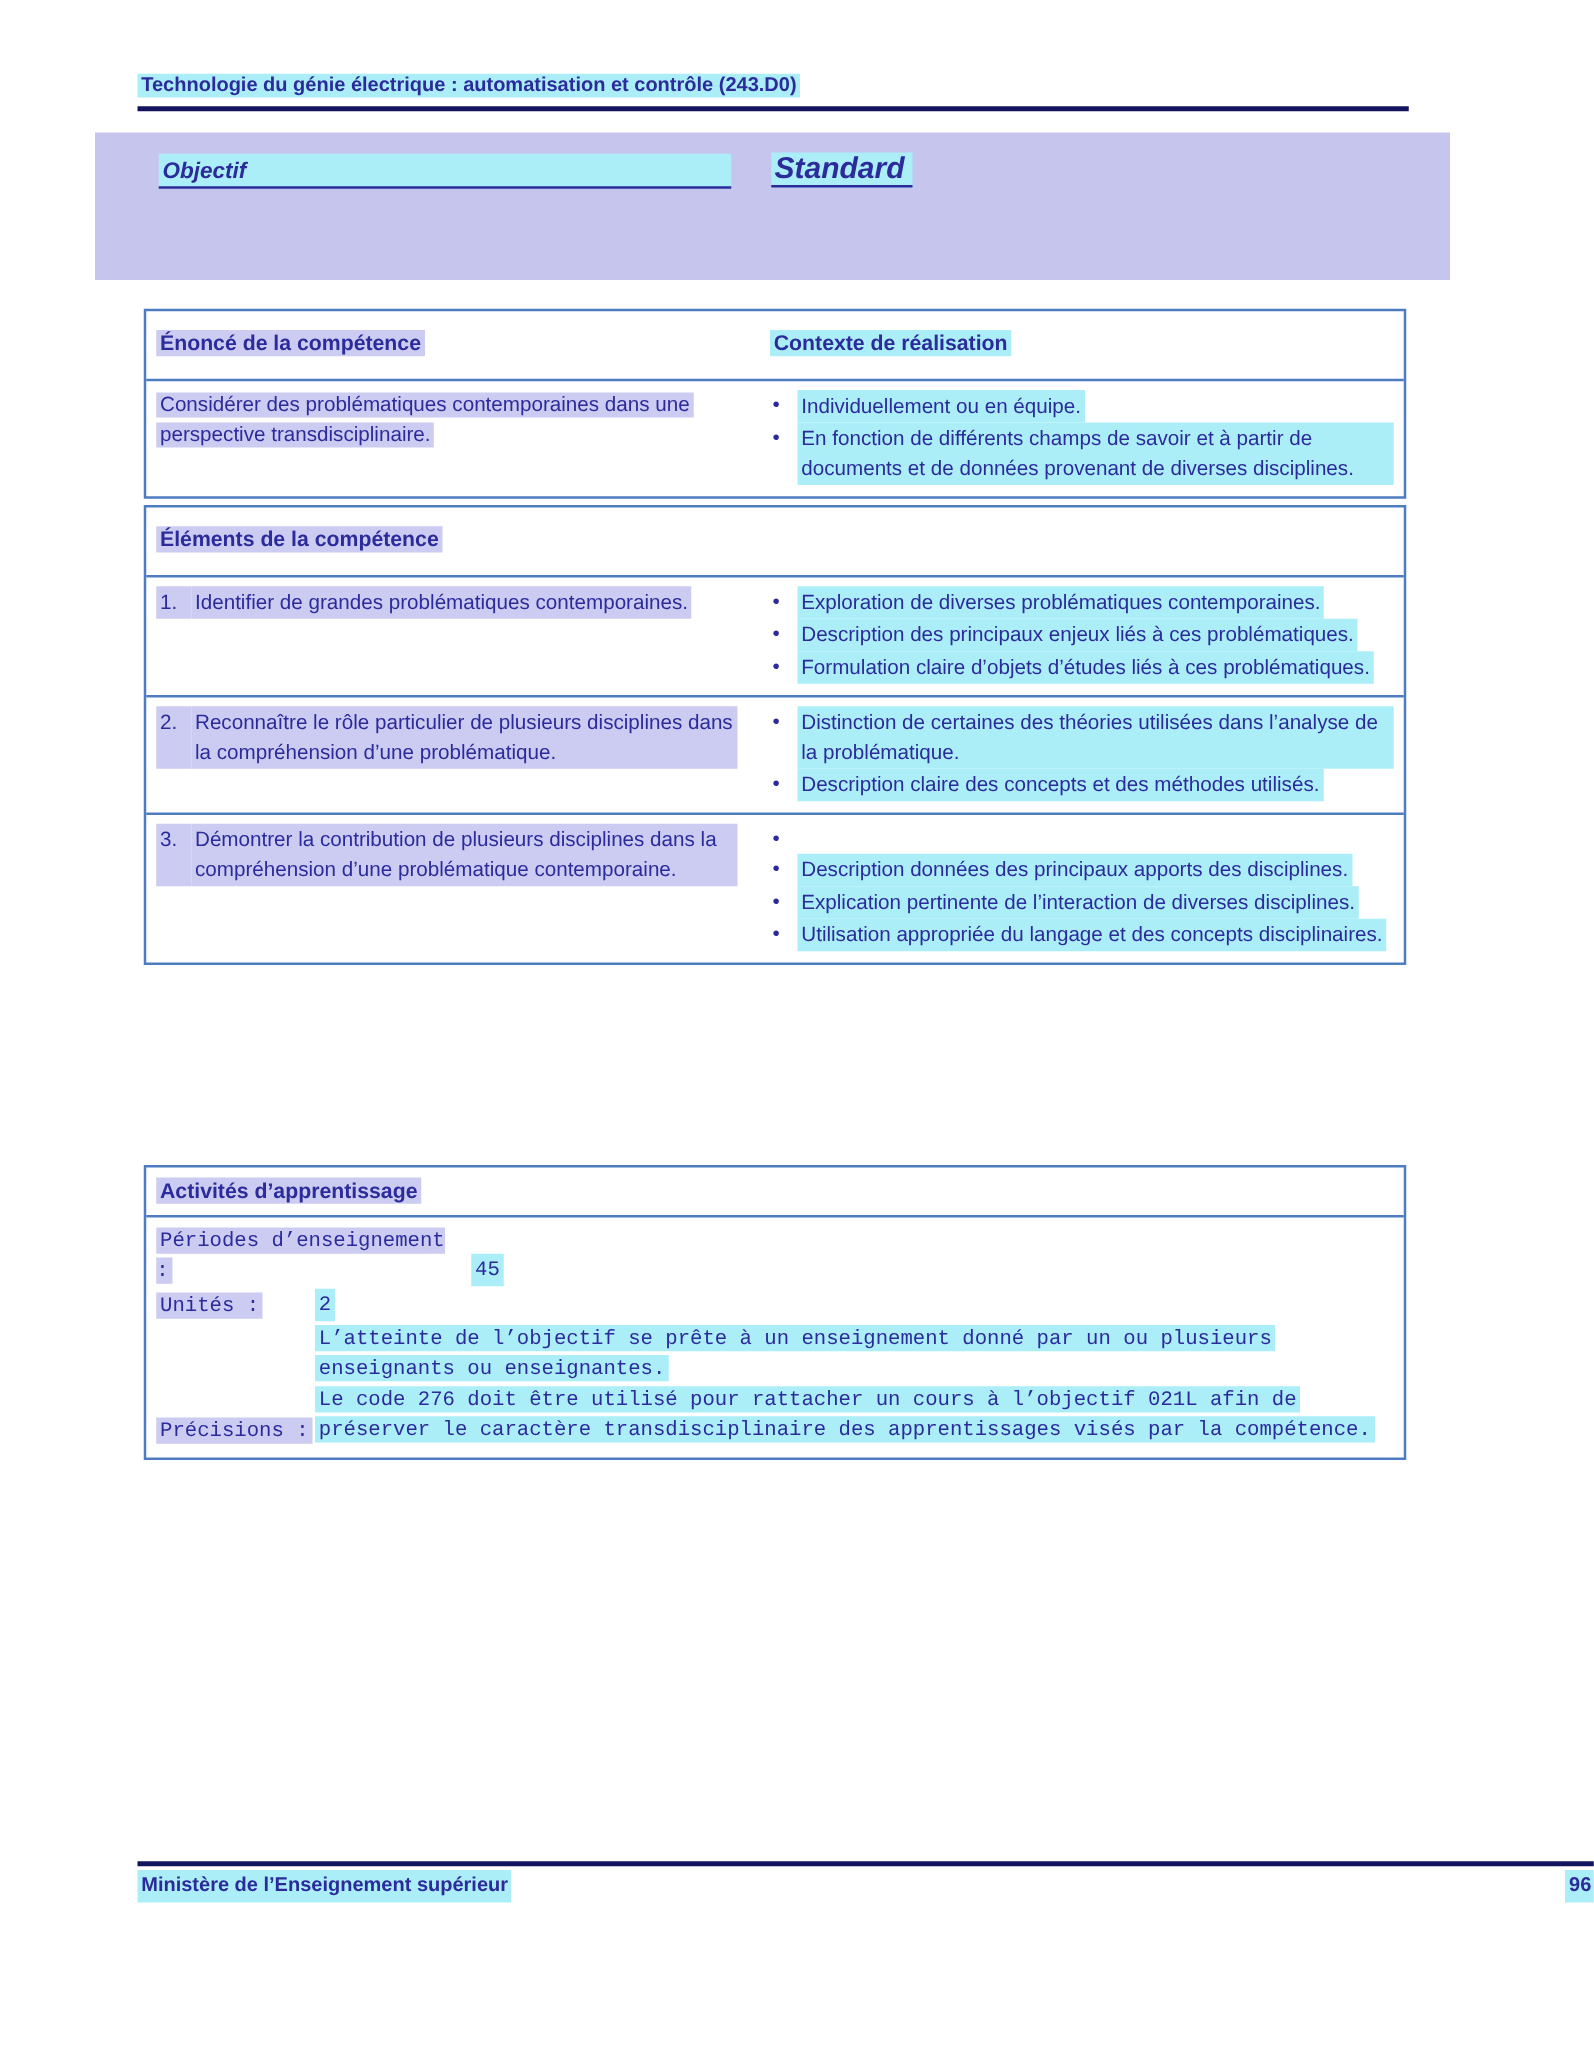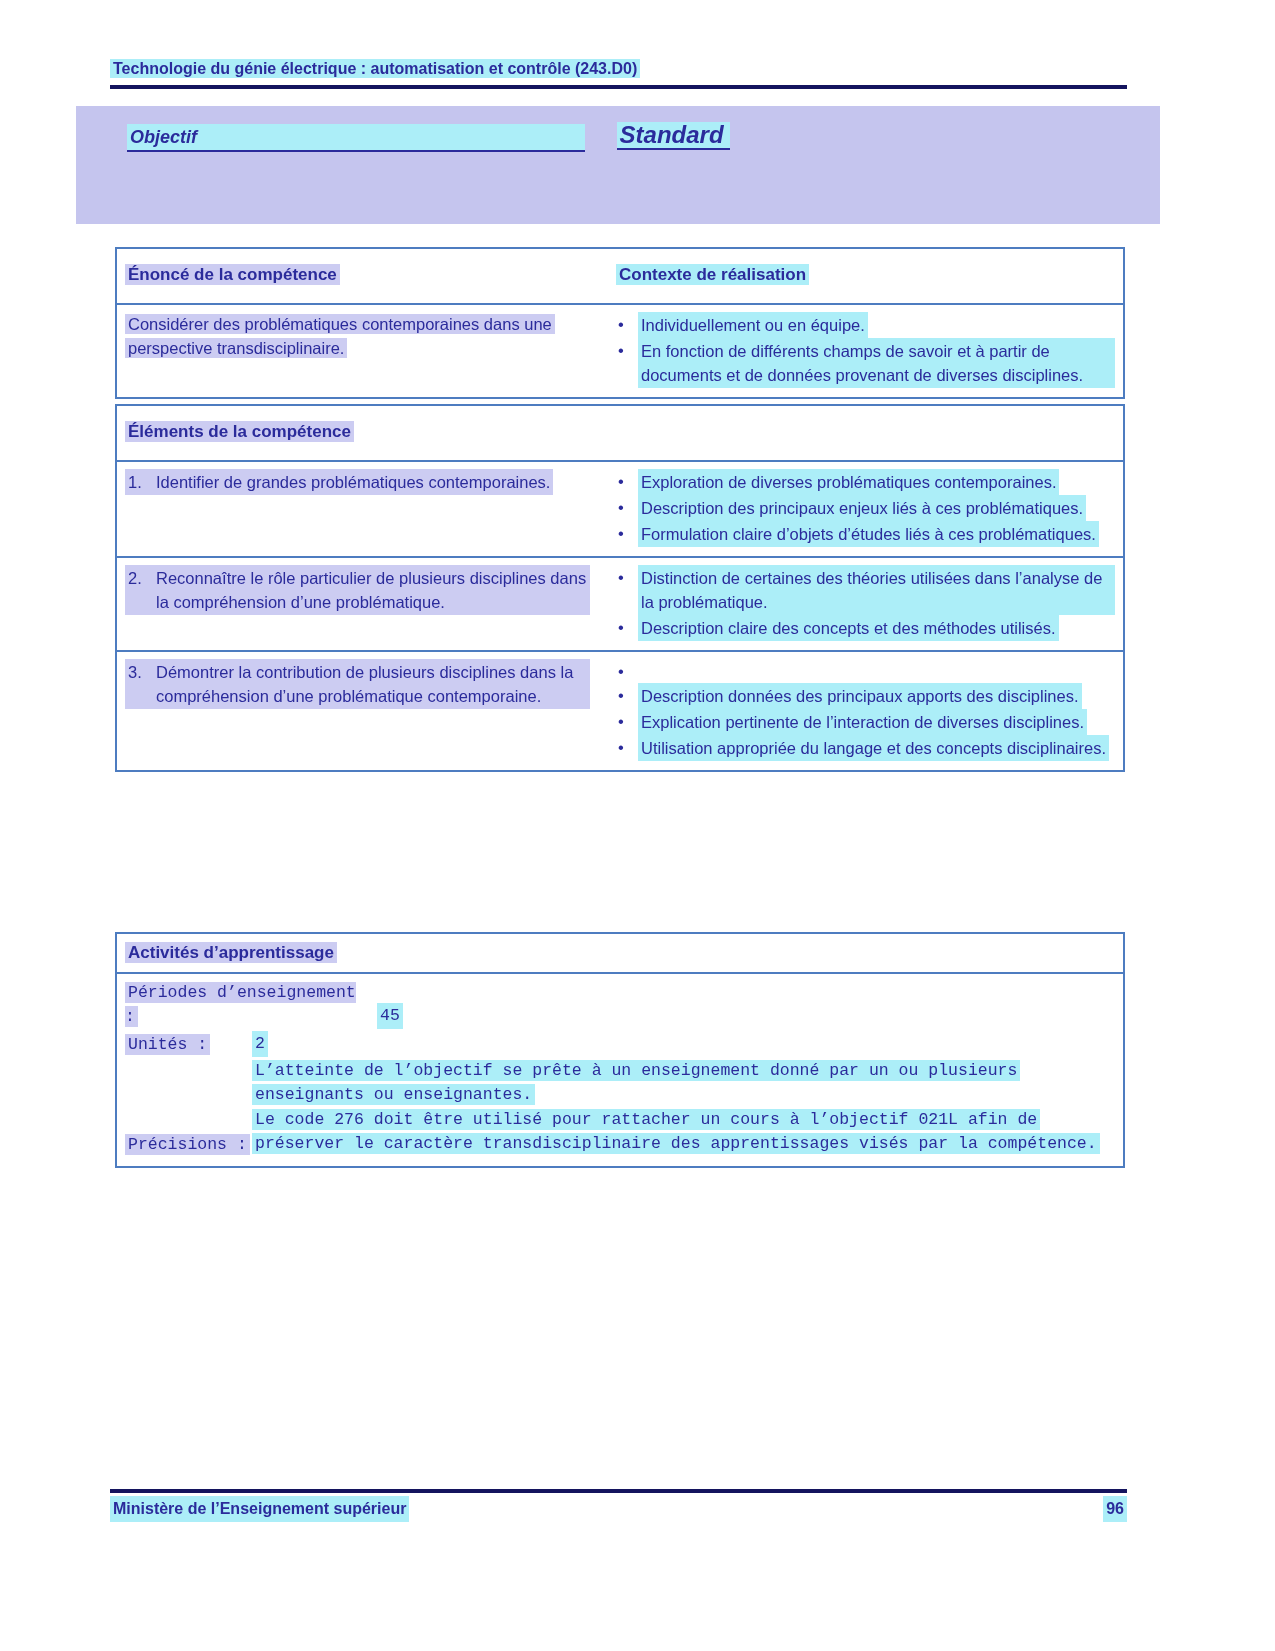--- a/index.html
+++ b/index.html
@@ -64,21 +64,21 @@
          padding:7px 8px; font-size:17px; }
   .act-body { padding:6px 0 8px 0; }
   .act-row { display:flex; align-items:flex-end; padding:1px 8px;font-family:Liberation Mono, monospace; }
   .act-label { display:inline-block; flex-shrink:0; }
   .w-lg { width:252px; }
   .w-sm { width:127px; }
   .prec-text { flex:1; }
   .prec-text > div { margin-bottom:1px; }
 
   
-  .doc-footer { position:absolute; left:110px; top:1489px; width:1017px; }
+  .doc-footer { position:absolute; left:110px; top:1489px; width:1166px; }
   .footer-line { display:flex; justify-content:space-between; margin-top:3px;
          font-weight:700; font-size:16px; }
 </style>
 </head>
 <body>
 
 <div class="page">
 
   <header class="doc-header">
     <div>

